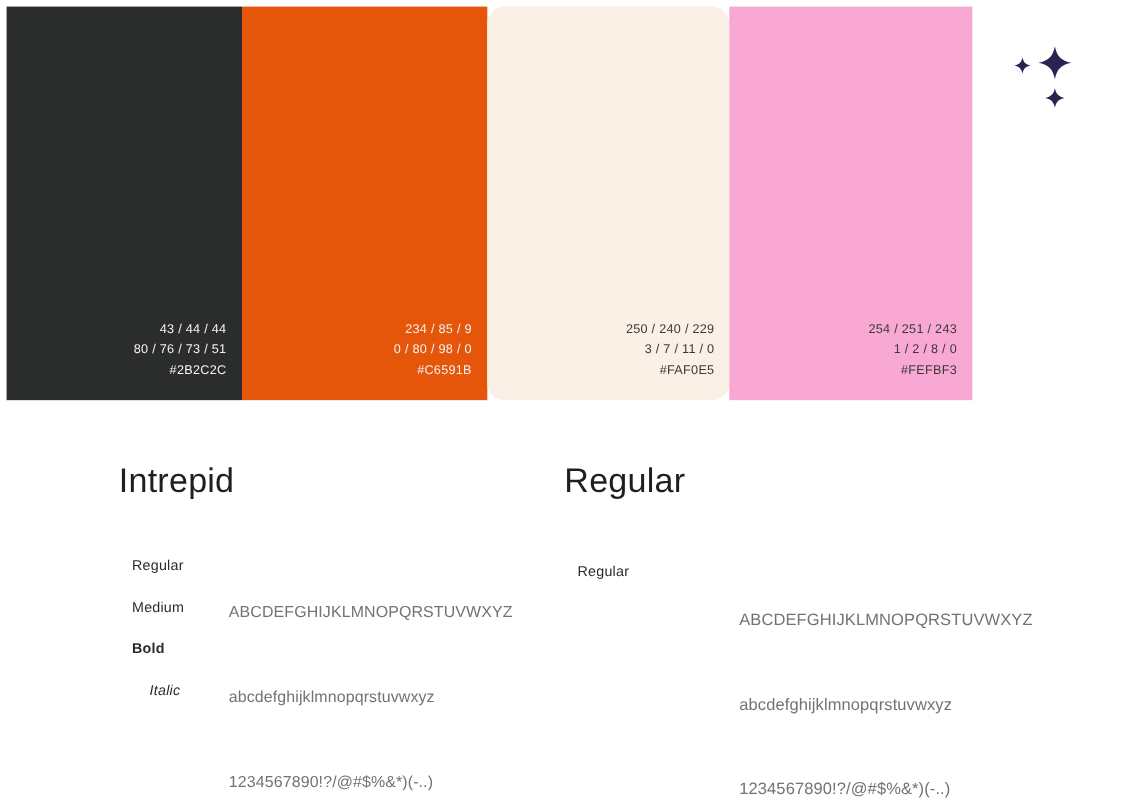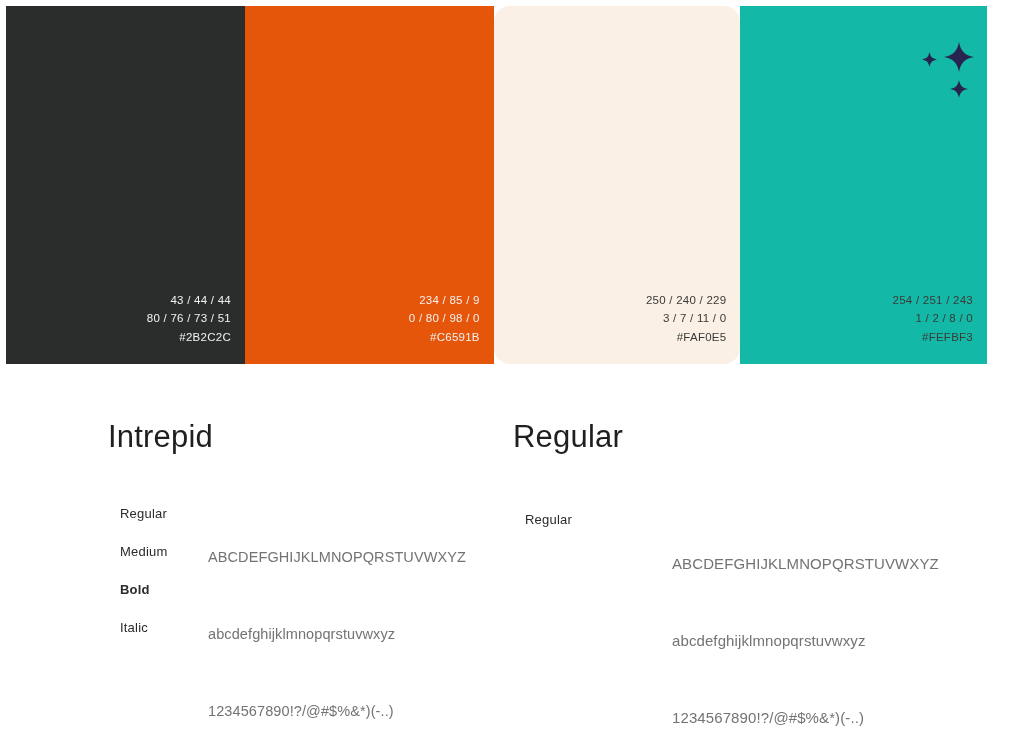--- a/index.html
+++ b/index.html
@@ -15,21 +15,21 @@
     overflow: hidden;
     font-family: "Liberation Sans", sans-serif;
     -webkit-font-smoothing: antialiased;
   }
 
   
   .swatch-band {
     position: absolute;
     left: 6px;
     top: 6px;
-    width: 981px;
+    width: 878px;
     height: 358px;
     display: flex;
   }
   .swatch {
     position: relative;
     height: 100%;
     box-sizing: border-box;
     padding: 0 14px 18px 14px;
     display: flex;
     flex-direction: column;
@@ -88,21 +88,21 @@
   .weight-item {
     font-size: 13px;
     line-height: 38px;
     color: #2b2b2b;
     letter-spacing: 0.2px;
     white-space: nowrap;
   }
   .weight-regular { font-weight: 400; }
   .weight-medium  { font-weight: 400; }
   .weight-bold    { font-weight: 700; }
-  .weight-italic  { font-weight: 400; }
+  .weight-italic  { font-style: italic; font-weight: 400; margin-left: 16px; }
 
   .specimen {
     position: absolute;
   }
   .type-col-0 .specimen { left: 100px; top: 131px; }
   .type-col-1 .specimen { left: 159px; top: 137px; }
 
   .specimen-line {
     font-size: 14.5px;
     line-height: 29px;
@@ -140,21 +140,21 @@
     <div class="swatch-line">0 / 80 / 98 / 0</div>
     <div class="swatch-line">#C6591B</div>
   </div>
 
   <div class="swatch swatch-2 on-light" style="background: rgb(250, 240, 229);">
     <div class="swatch-line">250 / 240 / 229</div>
     <div class="swatch-line">3 / 7 / 11 / 0</div>
     <div class="swatch-line">#FAF0E5</div>
   </div>
 
-  <div class="swatch swatch-3 on-light" style="background: #14b8a6;">
+  <div class="swatch swatch-3 on-light" style="background: #f9a8d4;">
     <div class="swatch-line">254 / 251 / 243</div>
     <div class="swatch-line">1 / 2 / 8 / 0</div>
     <div class="swatch-line">#FEFBF3</div>
   </div>
 
   <div class="sparkle-cluster sparkle-cluster-top">
       <span class="sparkle" style="left: 10px; top: 10px;">
         <svg width="15" height="15" viewBox="0 0 15 15">
           <path d="M 7.5 0 C 8.4 4.65, 10.35 6.6, 15 7.5 C 10.35 8.4, 8.4 10.35, 7.5 15 C 6.6 10.35, 4.65 8.4, 0 7.5 C 4.65 6.6, 6.6 4.65, 7.5 0 Z" fill="#272450"></path>
         </svg>

